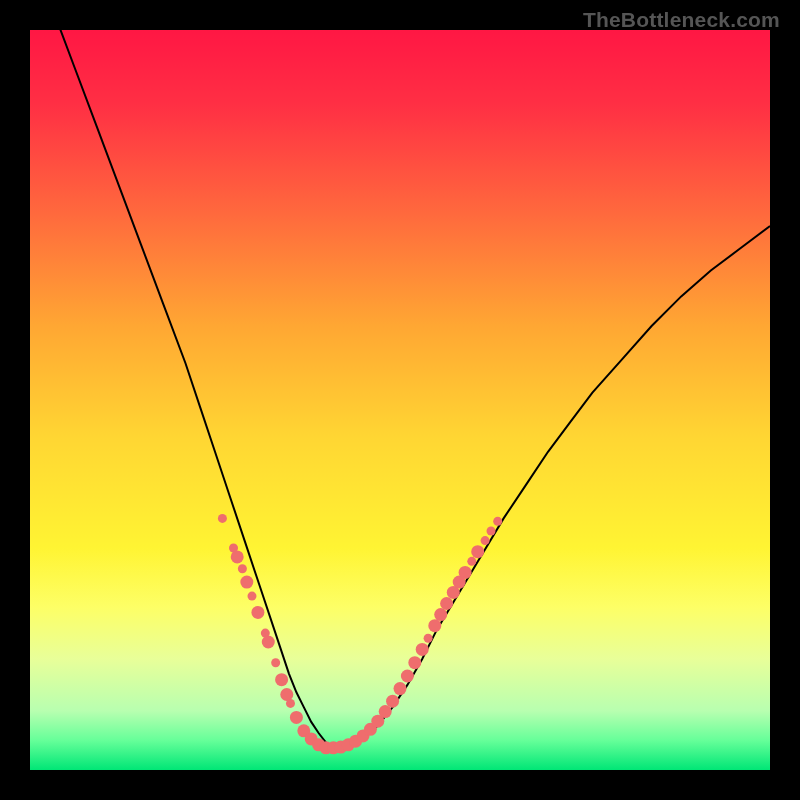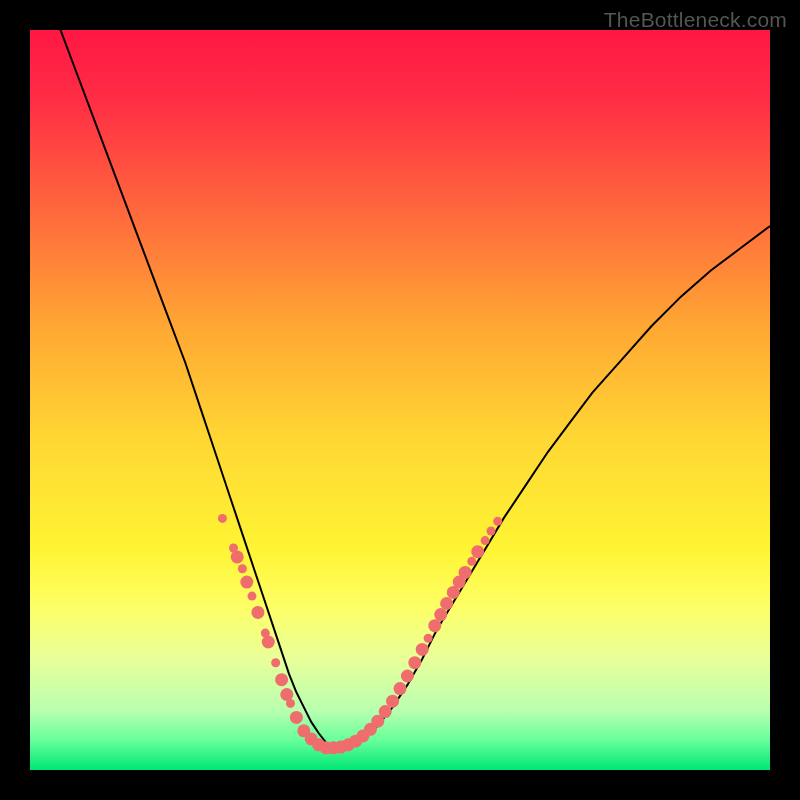--- a/index.html
+++ b/index.html
@@ -1,20 +1,20 @@
 <!DOCTYPE html>
 <html><head>
 <meta charset="utf-8">
 <style>
 html,body{margin:0;padding:0;width:800px;height:800px;overflow:hidden;background:#000;font-family:Arial,sans-serif}
 #container{position:relative;width:800px;height:800px;background:#000}
 #plot-area{position:absolute;left:30px;top:30px;width:740px;height:740px;overflow:hidden}
 #gradient-bg{position:absolute;left:0;top:0;width:740px;height:740px}
 #curve-svg{position:absolute;left:0;top:0;width:740px;height:740px}
-#watermark{position:absolute;top:8px;right:13px;color:#555;font-size:21px;font-weight:400;z-index:10;letter-spacing:0.2px}
+#watermark{position:absolute;top:8px;right:20px;color:#555;font-size:21px;font-weight:700;z-index:10;letter-spacing:0.2px}
 </style>
 </head>
 <body>
 <div id="container">
   <div id="watermark">TheBottleneck.com</div>
   <div id="plot-area">
     <svg id="gradient-bg" viewBox="0 0 740 740" preserveAspectRatio="none">
       <defs>
         <linearGradient id="bgGrad" x1="0" y1="0" x2="0" y2="1">
             <stop offset="0%" stop-color="#ff1744"></stop>

